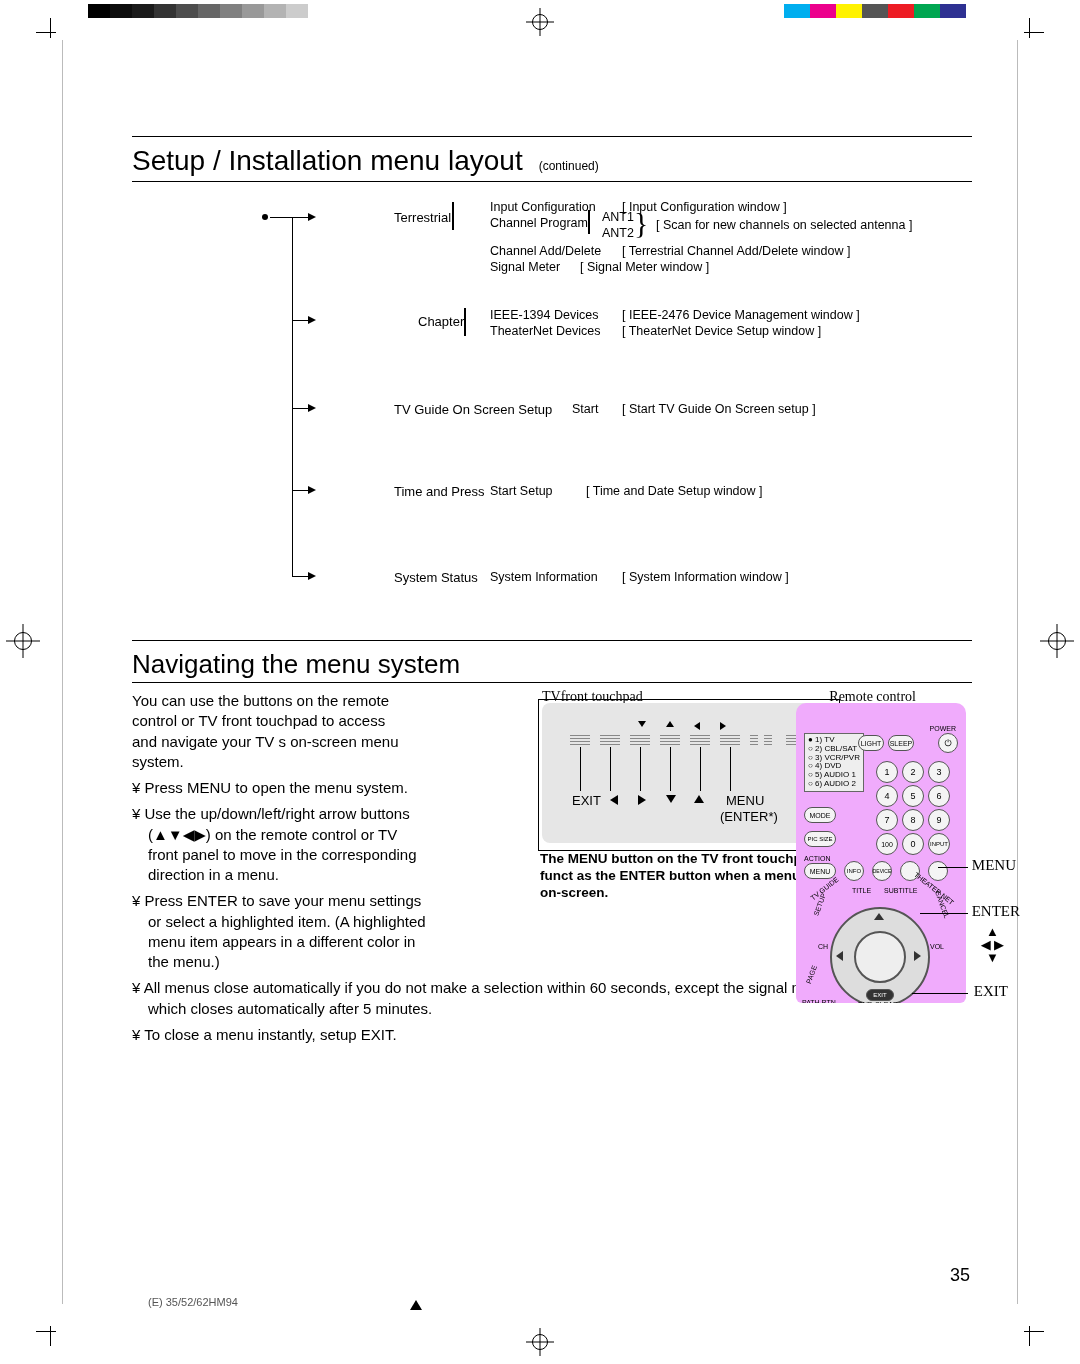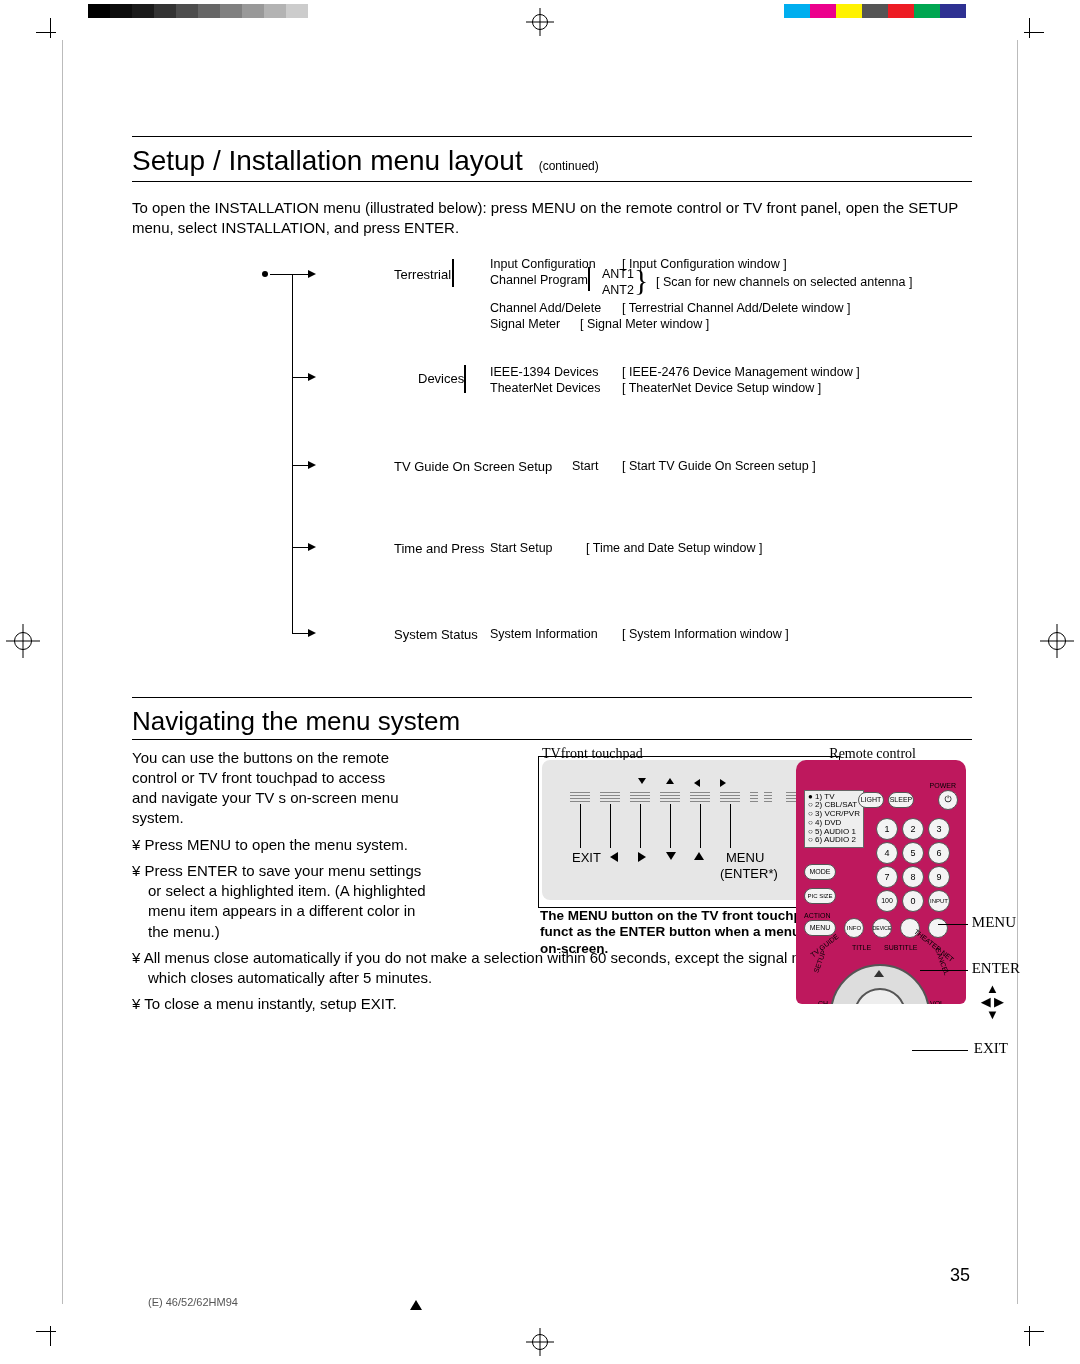--- a/index.html
+++ b/index.html
@@ -53,21 +53,21 @@
   .body{font-size:15px;line-height:1.35;}
   .bul{margin:6px 0 6px 16px;text-indent:-16px;}
   .bul::before{content:"¥ ";}
   .arrowsym{font-family:inherit;}
   .callout-box{position:absolute;border:1px solid #000;}
   .tp-label{position:absolute;font-family:"Times New Roman",serif;font-size:14px;}
   .touchpad{position:absolute;left:410px;top:12px;width:292px;height:140px;background:#e6e6e6;border-radius:8px;}
   .touchpad .hatch{position:absolute;width:20px;height:12px;background:repeating-linear-gradient(0deg,#888 0 1px,transparent 1px 3px);}
   .touchpad-text{position:absolute;font-size:13px;}
   .touchpad .tri{position:absolute;width:0;height:0;}
-  .remote{position:absolute;right:6px;top:12px;width:170px;height:244px;background:#be185d;border-radius:10px 10px 6px 6px;overflow:hidden;}
+  .remote{position:absolute;right:6px;top:12px;width:170px;height:300px;background:#f0abfc;border-radius:10px 10px 6px 6px;overflow:hidden;}
   .remote .srclist{position:absolute;left:8px;top:30px;font-size:8px;line-height:1.1;border:1px solid #666;padding:2px 3px;background:#eee;}
   .remote .btn{position:absolute;border:1px solid #555;border-radius:50%;background:#f4f4f4;display:flex;align-items:center;justify-content:center;font-size:9px;}
   .remote .num{width:20px;height:20px;}
   .remote .oval{border-radius:10px;height:14px;}
   .remote .navring{position:absolute;left:34px;top:204px;width:96px;height:96px;border:2px solid #555;border-radius:50%;background:#ddd;}
   .remote .navcenter{position:absolute;left:58px;top:228px;width:48px;height:48px;border:2px solid #555;border-radius:50%;background:#eee;}
   .remote .tinytxt{position:absolute;font-size:7px;}
   .remote .tri{position:absolute;width:0;height:0;}
   .rc-label{position:absolute;font-family:"Times New Roman",serif;font-size:15px;}
   .rc-line{position:absolute;height:1px;background:#000;}
@@ -123,21 +123,20 @@
       <span style="background: rgb(255, 255, 255);"></span>
     </div>
 
   <div class="content">
     <hr class="hr">
     <div class="h1row">
       <span class="h1">Setup / Installation menu layout</span>
       <span class="sub">(continued)</span>
     </div>
     <hr class="hr" style="margin-top:4px">
-    <div class="intro">To open the INSTALLATION menu (illustrated below): press MENU on the remote control or TV front panel, open the SETUP menu, select INSTALLATION, and press ENTER.</div>
 
     <div class="menumap">
 
       <div class="dot" style="left:130px;top:14px"></div>
       <div class="arrowH" style="left:138px;top:17px;width:38px"></div>
       <span class="arrowR" style="position:absolute;left:176px;top:13px"></span>
       <div class="arrowV" style="left:160px;top:17px;height:360px"></div>
 
       <span class="ml" style="left:262px;top:10px">Terrestrial</span>
       <div class="arrowV brL" style="left:320px;top:2px;height:28px"></div>
@@ -149,21 +148,21 @@
       <span class="ml small" style="left:470px;top:26px">ANT2</span>
       <span class="bracket" style="left:502px;top:14px">}</span>
       <span class="ml small" style="left:524px;top:18px">[ Scan for new channels on selected antenna ]</span>
       <span class="ml small" style="left:358px;top:44px">Channel Add/Delete</span>
       <span class="ml small" style="left:490px;top:44px">[ Terrestrial Channel Add/Delete window ]</span>
       <span class="ml small" style="left:358px;top:60px">Signal Meter</span>
       <span class="ml small" style="left:448px;top:60px">[ Signal Meter window ]</span>
 
       <div class="arrowH" style="left:160px;top:120px;width:16px"></div>
       <span class="arrowR" style="position:absolute;left:176px;top:116px"></span>
-      <span class="ml" style="left:286px;top:114px">Devices</span>
+      <span class="ml" style="left:286px;top:114px">Chapter</span>
       <div class="arrowV brL" style="left:332px;top:108px;height:28px"></div>
       <span class="ml small" style="left:358px;top:108px">IEEE-1394 Devices</span>
       <span class="ml small" style="left:490px;top:108px">[ IEEE-2476 Device Management window ]</span>
       <span class="ml small" style="left:358px;top:124px">TheaterNet Devices</span>
       <span class="ml small" style="left:490px;top:124px">[ TheaterNet Device Setup window ]</span>
 
       <div class="arrowH" style="left:160px;top:208px;width:16px"></div>
       <span class="arrowR" style="position:absolute;left:176px;top:204px"></span>
       <span class="ml" style="left:262px;top:202px">TV Guide On Screen Setup</span>
       <span class="ml small" style="left:440px;top:202px">Start</span>
@@ -182,20 +181,23 @@
       <span class="ml small" style="left:490px;top:370px">[ System Information window ]</span>
     </div>
 
     <hr class="hr">
     <div class="h2">Navigating the menu system</div>
     <hr class="hr" style="margin-top:2px">
 
     <div style="position:relative;height:320px">
       <div class="body" style="width:280px">You can use the buttons on the remote control or TV front touchpad to access and navigate your TV s on-screen menu system.</div>
       <div class="body bul" style="width:260px">Press MENU to open the menu system.</div>
+      <div class="body bul" style="width:280px">
+        <span>Use the up/down/left/right arrow buttons (</span><span class="arrowsym">▲▼◀▶</span><span>) on the remote control or TV front panel to move in the corresponding direction in a menu.</span>
+      </div>
       <div class="body bul" style="width:280px">Press ENTER to save your menu settings or select a highlighted item. (A highlighted menu item appears in a different color in the menu.)</div>
       <div class="body bul" style="width:740px">All menus close automatically if you do not make a selection within 60 seconds, except the signal meter menu, which closes automatically after 5 minutes.</div>
       <div class="body bul" style="width:740px">To close a menu instantly, setup EXIT.</div>
 
       <div class="callout-box" style="left:406px;top:8px;width:300px;height:150px"></div>
       <span class="tp-label" style="left:410px;top:-2px">TVfront touchpad</span>
       <div class="touchpad">
 
         <div class="hatch" style="left:28px;top:30px"></div>
         <div class="hatch" style="left:58px;top:30px"></div>
@@ -289,14 +291,14 @@
       <span class="rc-label" style="right:-32px;top:234px;white-space:pre;text-align:center;font-size:13px;line-height:1">▲
 ◀ ▶
 ▼</span>
       <span class="rc-label" style="right:-36px;top:292px">EXIT</span>
       <div class="rc-line" style="right:4px;top:302px;width:56px"></div>
     </div>
   </div>
 
   <div class="tri-bot"></div>
   <div class="pagenum">35</div>
-  <div class="footcode">(E) 46/52/62HM94</div>
+  <div class="footcode">(E) 35/52/62HM94</div>
 </div>
 
 </body></html>

